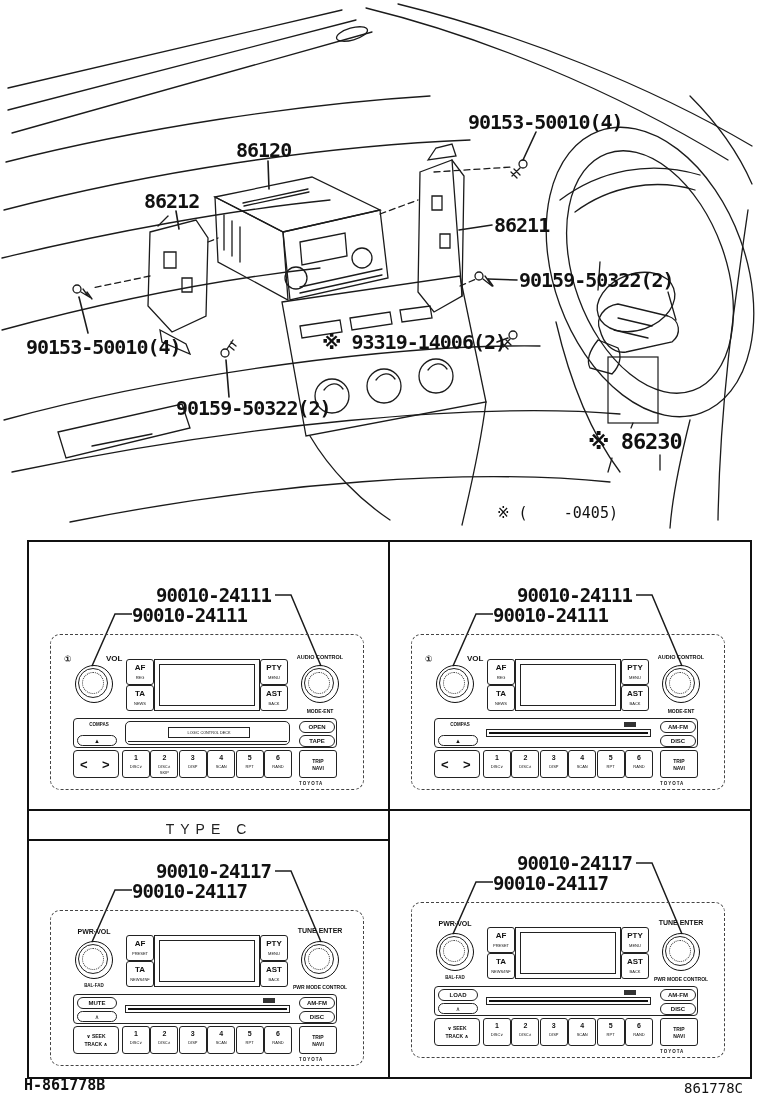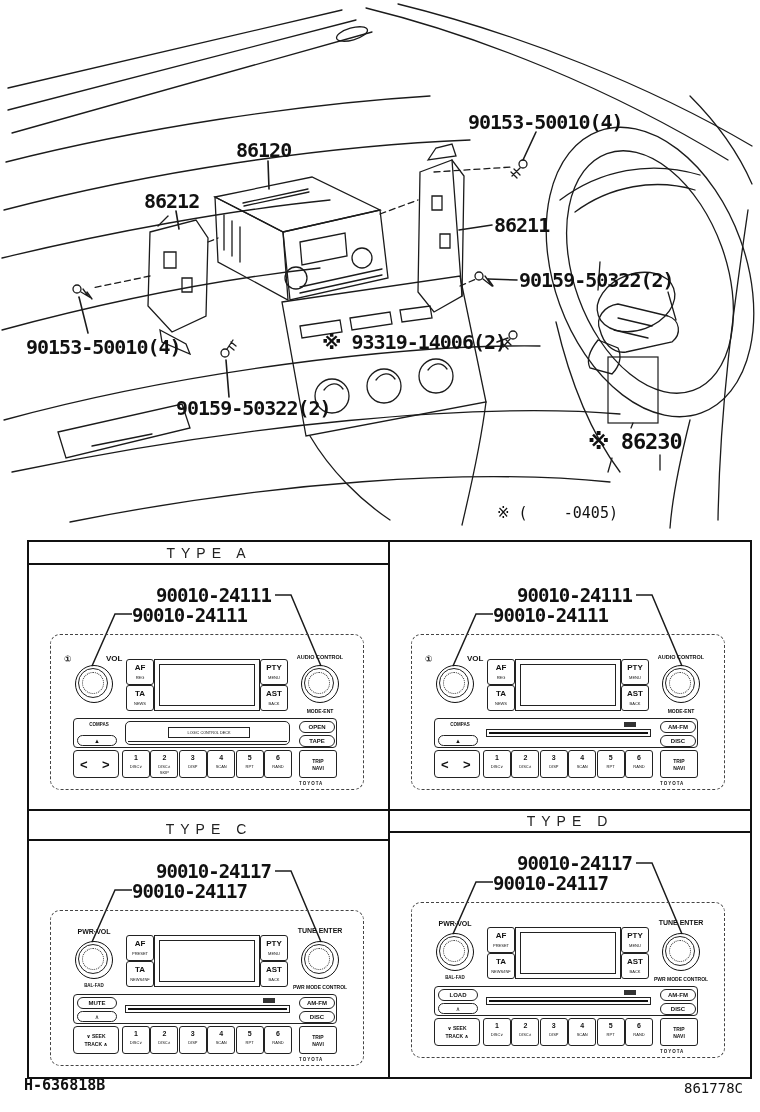--- a/index.html
+++ b/index.html
@@ -164,23 +164,20 @@
       <text class="dlabel" x="176" y="415">90159-50322(2)</text>
       <text class="dlabel" x="588" y="449" style="font-size:22px">※ 86230</text>
       <text class="dfoot" x="497" y="518">※ (    -0405)</text>
     </g>
   </svg>
 
   <div id="grid">
     <div class="vdiv"></div>
     <div class="hdiv"></div>
   <div class="abs cell" style="left: 0px; top: 0px; width: 360px; height: 267px;">
-        <div class="abs cellhead">
-          <span>TYPE A</span>
-        </div>
         <svg width="360" height="267" class="cellsvg">
           <polyline points="246,53 262,53 292,124" fill="none" stroke="#1b1b1b" stroke-width="1.5"></polyline>
           <polyline points="103,72 86,72 63,124" fill="none" stroke="#1b1b1b" stroke-width="1.5"></polyline>
         </svg>
         <div class="abs pn" style="left: 127px; top: 42px;">90010-24111</div>
         <div class="abs pn" style="left: 103px; top: 62px;">90010-24111</div>
         <div class="abs panel" style="left: 21px; top: 92px; width: 314px; height: 156px;">
           <div class="abs" style="left: 24px; top: 30px; width: 38px; height: 38px; border: 1.5px solid rgb(17, 17, 17); border-radius: 50%;">
             <div class="abs" style="left: 2px; top: 2px; width: 30px; height: 30px; border: 1px solid rgb(34, 34, 34); border-radius: 50%;"></div>
             <div class="abs" style="left: 6px; top: 6px; width: 22px; height: 22px; border: 1px dotted rgb(51, 51, 51); border-radius: 50%;"></div>
@@ -420,23 +417,20 @@
             <div class="abs" style="left: 0px; top: 13px; width: 100%; font-size: 4px;">RAND</div>
           </div>
           <div class="abs box" style="left: 248px; top: 115px; width: 38px; height: 28px; border-radius: 3px; text-align: center;">
             <div class="abs" style="left: 0px; top: 7px; width: 100%; font-size: 5px; font-weight: bold;">TRIP</div>
             <div class="abs" style="left: 0px; top: 14px; width: 100%; font-size: 5px; font-weight: bold;">NAVI</div>
           </div>
           <div class="abs" style="left: 248px; top: 146px; font-size: 4.5px; font-weight: bold; letter-spacing: 1px;">TOYOTA</div>
         </div>
       </div>
       <div class="abs cell" style="left: 361px; top: 268px; width: 360px; height: 267px;">
-        <div class="abs cellhead">
-          <span>TYPE D</span>
-        </div>
         <svg width="360" height="267" class="cellsvg">
           <polyline points="246,53 262,53 292,124" fill="none" stroke="#1b1b1b" stroke-width="1.5"></polyline>
           <polyline points="103,72 86,72 63,124" fill="none" stroke="#1b1b1b" stroke-width="1.5"></polyline>
         </svg>
         <div class="abs pn" style="left: 127px; top: 42px;">90010-24117</div>
         <div class="abs pn" style="left: 103px; top: 62px;">90010-24117</div>
         <div class="abs panel" style="left: 21px; top: 92px; width: 314px; height: 156px;">
           <div class="abs" style="left: 24px; top: 30px; width: 38px; height: 38px; border: 1.5px solid rgb(17, 17, 17); border-radius: 50%;">
             <div class="abs" style="left: 2px; top: 2px; width: 30px; height: 30px; border: 1px solid rgb(34, 34, 34); border-radius: 50%;"></div>
             <div class="abs" style="left: 6px; top: 6px; width: 22px; height: 22px; border: 1px dotted rgb(51, 51, 51); border-radius: 50%;"></div>
@@ -507,15 +501,15 @@
           </div>
           <div class="abs box" style="left: 248px; top: 115px; width: 38px; height: 28px; border-radius: 3px; text-align: center;">
             <div class="abs" style="left: 0px; top: 7px; width: 100%; font-size: 5px; font-weight: bold;">TRIP</div>
             <div class="abs" style="left: 0px; top: 14px; width: 100%; font-size: 5px; font-weight: bold;">NAVI</div>
           </div>
           <div class="abs" style="left: 248px; top: 146px; font-size: 4.5px; font-weight: bold; letter-spacing: 1px;">TOYOTA</div>
         </div>
       </div>
     </div>
 
-  <div class="footc" style="left:24px;top:1076px;font-size:15px;font-weight:bold;">H-636818B</div>
+  <div class="footc" style="left:24px;top:1076px;font-size:15px;font-weight:bold;">H-861778B</div>
   <div class="footc" style="left:684px;top:1080px;font-size:14px;">861778C</div>
 </div>
 
 </body></html>

